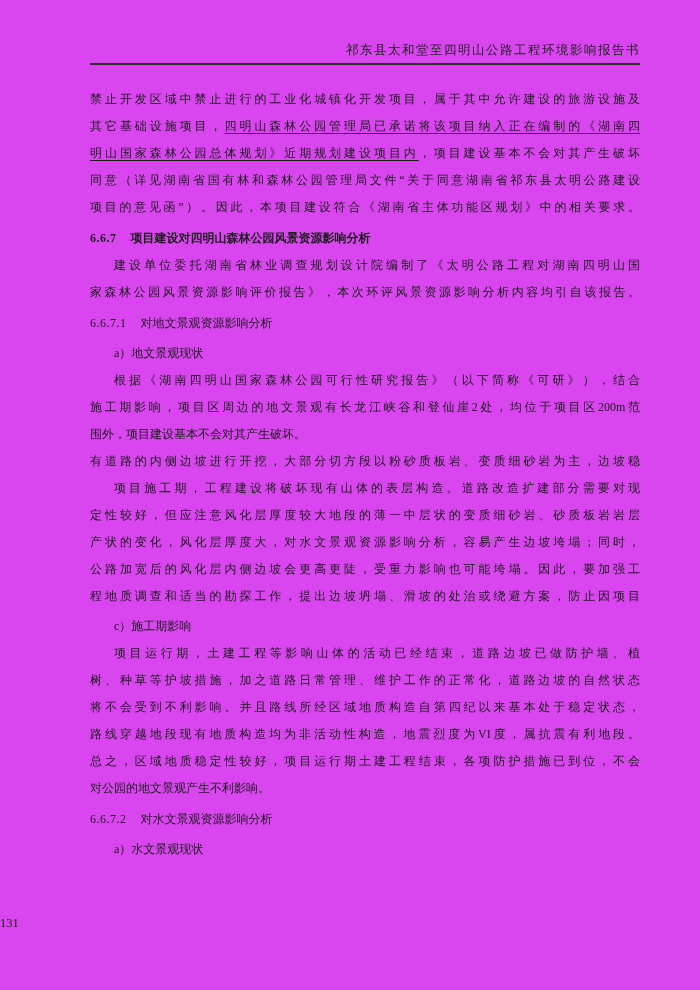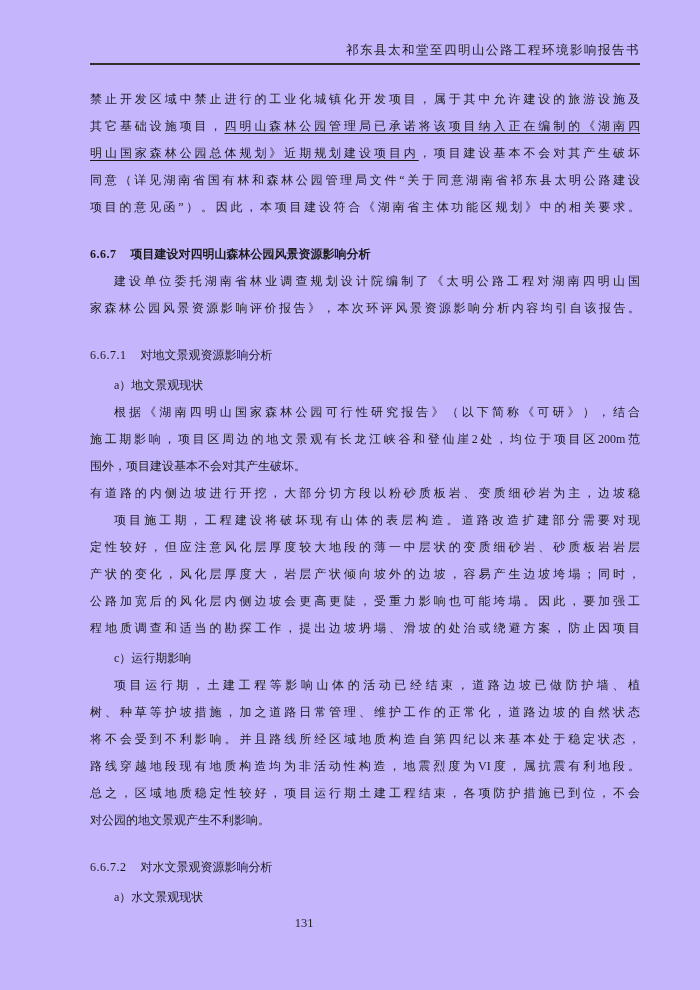--- a/index.html
+++ b/index.html
@@ -1,20 +1,20 @@
 <!DOCTYPE html>
 <html><head>
 <meta charset="utf-8">
 <style>
   html, body { margin: 0; padding: 0; background: #e8e8e8; }
   .page {
     position: relative;
     width: 700px;
     height: 990px;
-    background: #c4b5fd;
+    background: #d946ef;
     font-family: "Liberation Serif", "DejaVu Serif", serif;
     color: #1b1b1b;
     overflow: hidden;
   }
   .header-title {
     position: absolute;
     left: 90px;
     top: 42px;
     width: 550px;
     text-align: right;
@@ -39,30 +39,30 @@
     line-height: 27px;
   }
   .ln { min-height: 27px; }
   .j  { text-align: justify; text-align-last: justify; }
   .ind { text-indent: 2em; }
   .u {
     text-decoration: underline;
     text-decoration-thickness: 1px;
     text-underline-offset: 3px;
   }
-  .heading { margin-top: 20px; }
+  .heading { margin-top: 4px; }
   .bold { font-weight: bold; }
   .hnum { margin-right: 14px; letter-spacing: 0.5px; }
   .item { text-indent: 2em; margin-top: 3px; }
   .footer {
     position: absolute;
     left: 0;
     top: 916px;
     width: 608px;
-    text-align: center;
+    text-align: left;
     font-size: 12.5px;
     color: #222;
   }
 </style>
 </head>
 <body>
 
 <div class="page">
 
   <div class="header-title">祁东县太和堂至四明山公路工程环境影响报告书</div>
@@ -86,25 +86,25 @@
     <div class="ln item">a）地文景观现状</div>
 
     <div class="ln j ind">根据《湖南四明山国家森林公园可行性研究报告》（以下简称《可研》），结合</div>
     <div class="ln j">施工期影响，项目区周边的地文景观有长龙江峡谷和登仙崖2处，均位于项目区200m范</div>
     <div class="ln">围外，项目建设基本不会对其产生破坏。</div>
 
 
     <div class="ln j">有道路的内侧边坡进行开挖，大部分切方段以粉砂质板岩、变质细砂岩为主，边坡稳</div>
     <div class="ln j ind">项目施工期，工程建设将破坏现有山体的表层构造。道路改造扩建部分需要对现</div>
     <div class="ln j">定性较好，但应注意风化层厚度较大地段的薄一中层状的变质细砂岩、砂质板岩岩层</div>
-    <div class="ln j">产状的变化，风化层厚度大，岩层产状倾向坡外的边坡，容易产生边坡垮塌；同时，</div>
+    <div class="ln j">产状的变化，风化层厚度大，对水文景观资源影响分析，容易产生边坡垮塌；同时，</div>
     <div class="ln j">公路加宽后的风化层内侧边坡会更高更陡，受重力影响也可能垮塌。因此，要加强工</div>
     <div class="ln j">程地质调查和适当的勘探工作，提出边坡坍塌、滑坡的处治或绕避方案，防止因项目</div>
 
-    <div class="ln item">c）运行期影响</div>
+    <div class="ln item">c）施工期影响</div>
 
     <div class="ln j ind">项目运行期，土建工程等影响山体的活动已经结束，道路边坡已做防护墙、植</div>
     <div class="ln j">树、种草等护坡措施，加之道路日常管理、维护工作的正常化，道路边坡的自然状态</div>
     <div class="ln j">将不会受到不利影响。并且路线所经区域地质构造自第四纪以来基本处于稳定状态，</div>
     <div class="ln j">路线穿越地段现有地质构造均为非活动性构造，地震烈度为VI度，属抗震有利地段。</div>
     <div class="ln j">总之，区域地质稳定性较好，项目运行期土建工程结束，各项防护措施已到位，不会</div>
     <div class="ln">对公园的地文景观产生不利影响。</div>
 
     <div class="ln heading"><span class="hnum">6.6.7.2</span><span>对水文景观资源影响分析</span></div>
 

